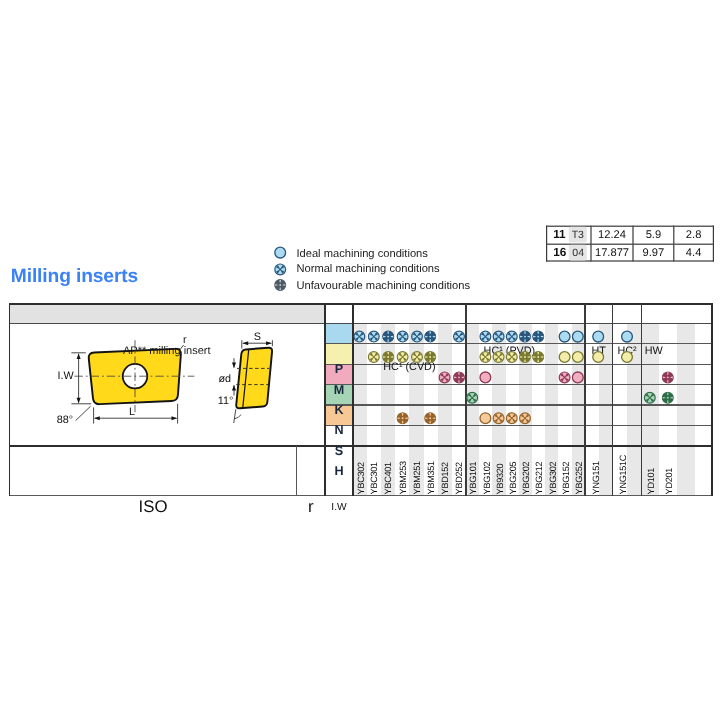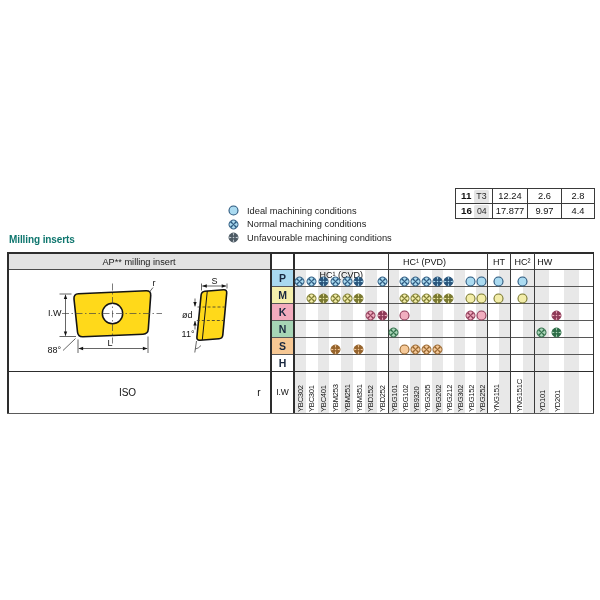--- a/index.html
+++ b/index.html
@@ -1,51 +1,51 @@
 <!DOCTYPE html>
 <html><head>
 <meta charset="utf-8">
 <style>
 html,body{margin:0;padding:0;background:#fff;}
 #app{position:relative;width:600px;height:600px;font-family:"Liberation Sans",sans-serif;color:#1a1a1a;overflow:hidden;background:#fff;}
 .abs{position:absolute;}
-#title{position:absolute;left:9px;top:234px;font-weight:bold;font-size:10px;color:#0f766e;letter-spacing:-0.1px;}
+#title{position:absolute;left:9px;top:222px;font-weight:bold;font-size:16px;color:#3b82f6;letter-spacing:-0.1px;}
 .legend-item{position:absolute;display:flex;align-items:center;font-size:9.3px;color:#222;height:12px;}
 .legend-item .ic{width:11px;height:11px;margin-right:8px;display:inline-block;}
 #spec{position:absolute;left:455px;top:188px;border-collapse:collapse;font-size:9.3px;color:#111;table-layout:fixed;}
 #spec td,#spec th{border:1px solid #3a3a3a;text-align:center;padding:0;font-weight:normal;height:13.5px;line-height:13px;}
 #spec{border:1.6px solid #2a2a2a;}
 #spec th{height:14.5px;}
 #spec td.c1{text-align:left;padding-left:5px;}
 #spec b{font-size:9.8px;font-weight:bold;}
 #spec .chip{display:inline-block;background:#e5e5e5;padding:0 2.5px;margin-left:2.5px;font-size:8.8px;border-radius:1.5px;color:#2a2a2a;}
-.cell-txt{position:absolute;display:flex;align-items:center;justify-content:center;}
+.cell-txt{position:absolute;display:flex;align-items:center;justify-content:center;margin-top:30px;}
 .grp-h{font-size:9px;color:#111;}
 .letter{font-weight:bold;font-size:10.5px;color:#18273f;}
 .rot{position:absolute;transform-origin:0 0;transform:rotate(-90deg);font-size:7.6px;letter-spacing:-0.25px;color:#111;white-space:nowrap;}
 .icon{position:absolute;width:11px;height:11px;}
-.ftr{font-size:10px;color:#111;}
+.ftr{font-size:14px;color:#111;}
 </style>
 </head>
 <body>
 
 <div id="app">
   <div id="title">Milling inserts</div>
   <table id="spec">
       <colgroup>
         <col style="width:37px">
         <col style="width:35px">
         <col style="width:34px">
         <col style="width:33px">
       </colgroup>
       <tbody>
         <tr>
           <td class="c1"><b>11</b><span class="chip">T3</span></td>
           <td>12.24</td>
-          <td>2.6</td>
+          <td>5.9</td>
           <td>2.8</td>
         </tr>
         <tr>
           <td class="c1"><b>16</b><span class="chip">04</span></td>
           <td>17.877</td>
           <td>9.97</td>
           <td>4.4</td>
         </tr>
       </tbody>
     </table>

